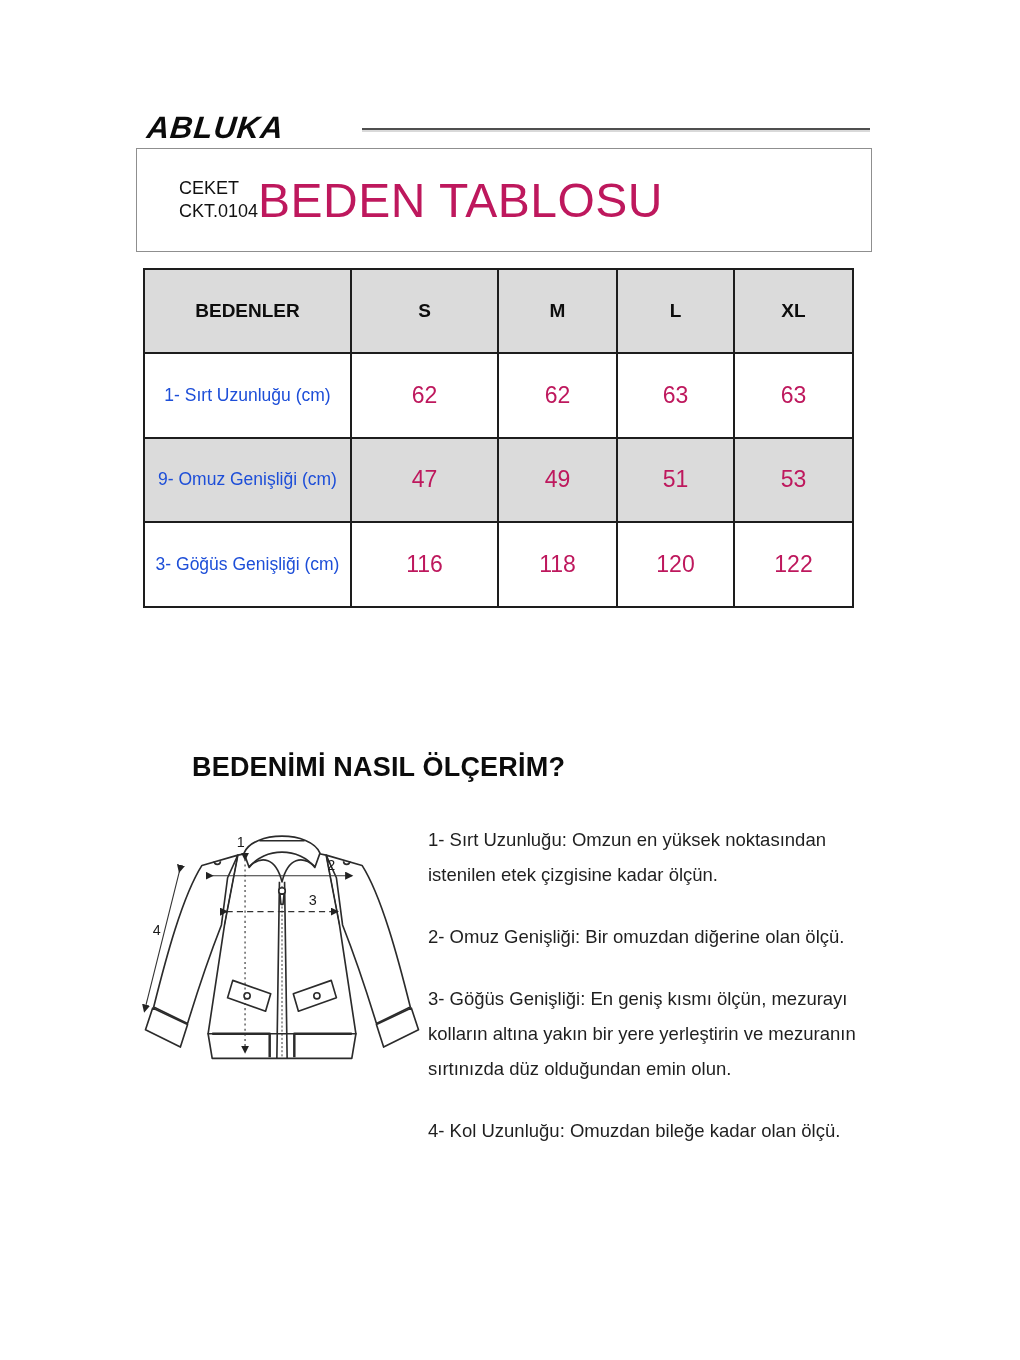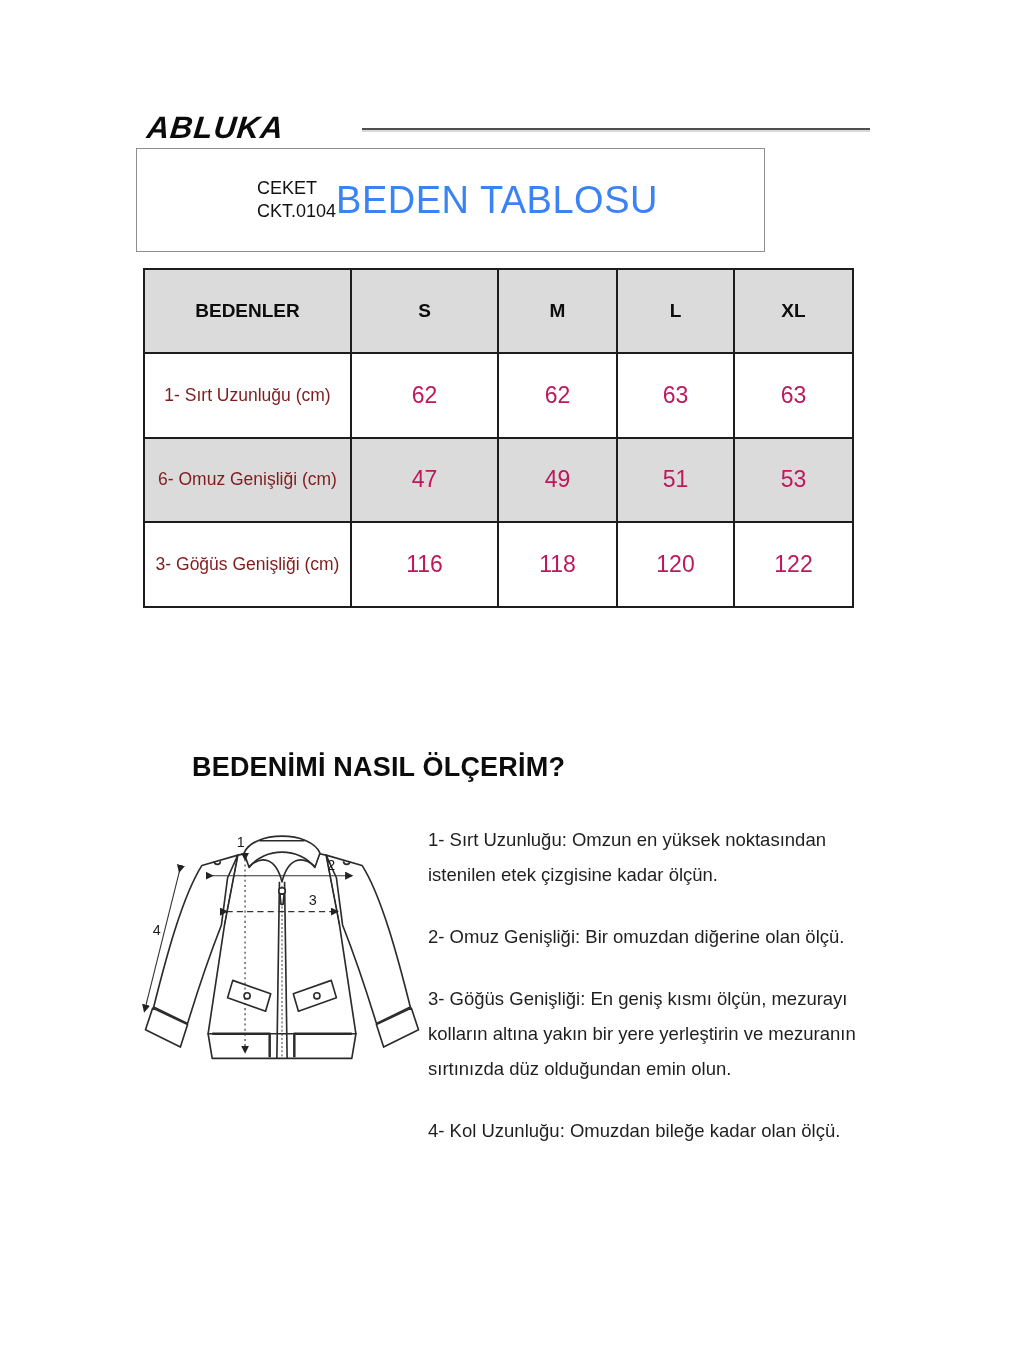--- a/index.html
+++ b/index.html
@@ -37,35 +37,35 @@
     height: 2px;
     background: #4f4f4f;
     box-shadow: 0 2px 0 #d9d9d9;
   }
 
   
   .doc-header {
     position: absolute;
     left: 136px;
     top: 148px;
-    width: 629px;
+    width: 736px;
     height: 104px;
     border: 1px solid #8f8f8f;
     background: #fff;
     display: flex;
     align-items: center;
-    justify-content: center;
+    justify-content: flex-start;
     padding: 0 28px 0 42px;
   }
   .product-info { line-height: 23px; font-size: 18px; font-weight: 500; color: #111; }
   .doc-title {
-    font-size: 38px;
+    font-size: 48px;
     font-weight: 500;
     letter-spacing: 0.5px;
-    color: #3b82f6;
+    color: #be185d;
     white-space: nowrap;
   }
 
   
   table.size-table {
     position: absolute;
     left: 143px;
     top: 268px;
     border-collapse: collapse;
     table-layout: fixed;
@@ -82,21 +82,21 @@
     vertical-align: middle;
     background: #ffffff;
   }
   .size-table th {
     font-size: 19px;
     font-weight: 700;
     background: #dbdbdb;
     color: #0d0d0d;
   }
   .size-table tr.alt td { background: #dbdbdb; }
-  .size-table td.row-label { font-size: 17.5px; font-weight: 400; color: #7f1d1d; }
+  .size-table td.row-label { font-size: 17.5px; font-weight: 400; color: #1d4ed8; }
   .size-table td.val { font-size: 23px; font-weight: 400; color: #be185d; }
 
   
   .measure-heading {
     position: absolute;
     left: 148px;
     top: 752px;
     font-size: 27px;
     font-weight: 800;
     letter-spacing: 0.2px;
@@ -158,21 +158,21 @@
       <th>XL</th>
     </tr>
     <tr>
       <td class="row-label">1- Sırt Uzunluğu (cm)</td>
       <td class="val">62</td>
       <td class="val">62</td>
       <td class="val">63</td>
       <td class="val">63</td>
     </tr>
     <tr class="alt">
-      <td class="row-label">6- Omuz Genişliği (cm)</td>
+      <td class="row-label">9- Omuz Genişliği (cm)</td>
       <td class="val">47</td>
       <td class="val">49</td>
       <td class="val">51</td>
       <td class="val">53</td>
     </tr>
     <tr>
       <td class="row-label">3- Göğüs Genişliği (cm)</td>
       <td class="val">116</td>
       <td class="val">118</td>
       <td class="val">120</td>

